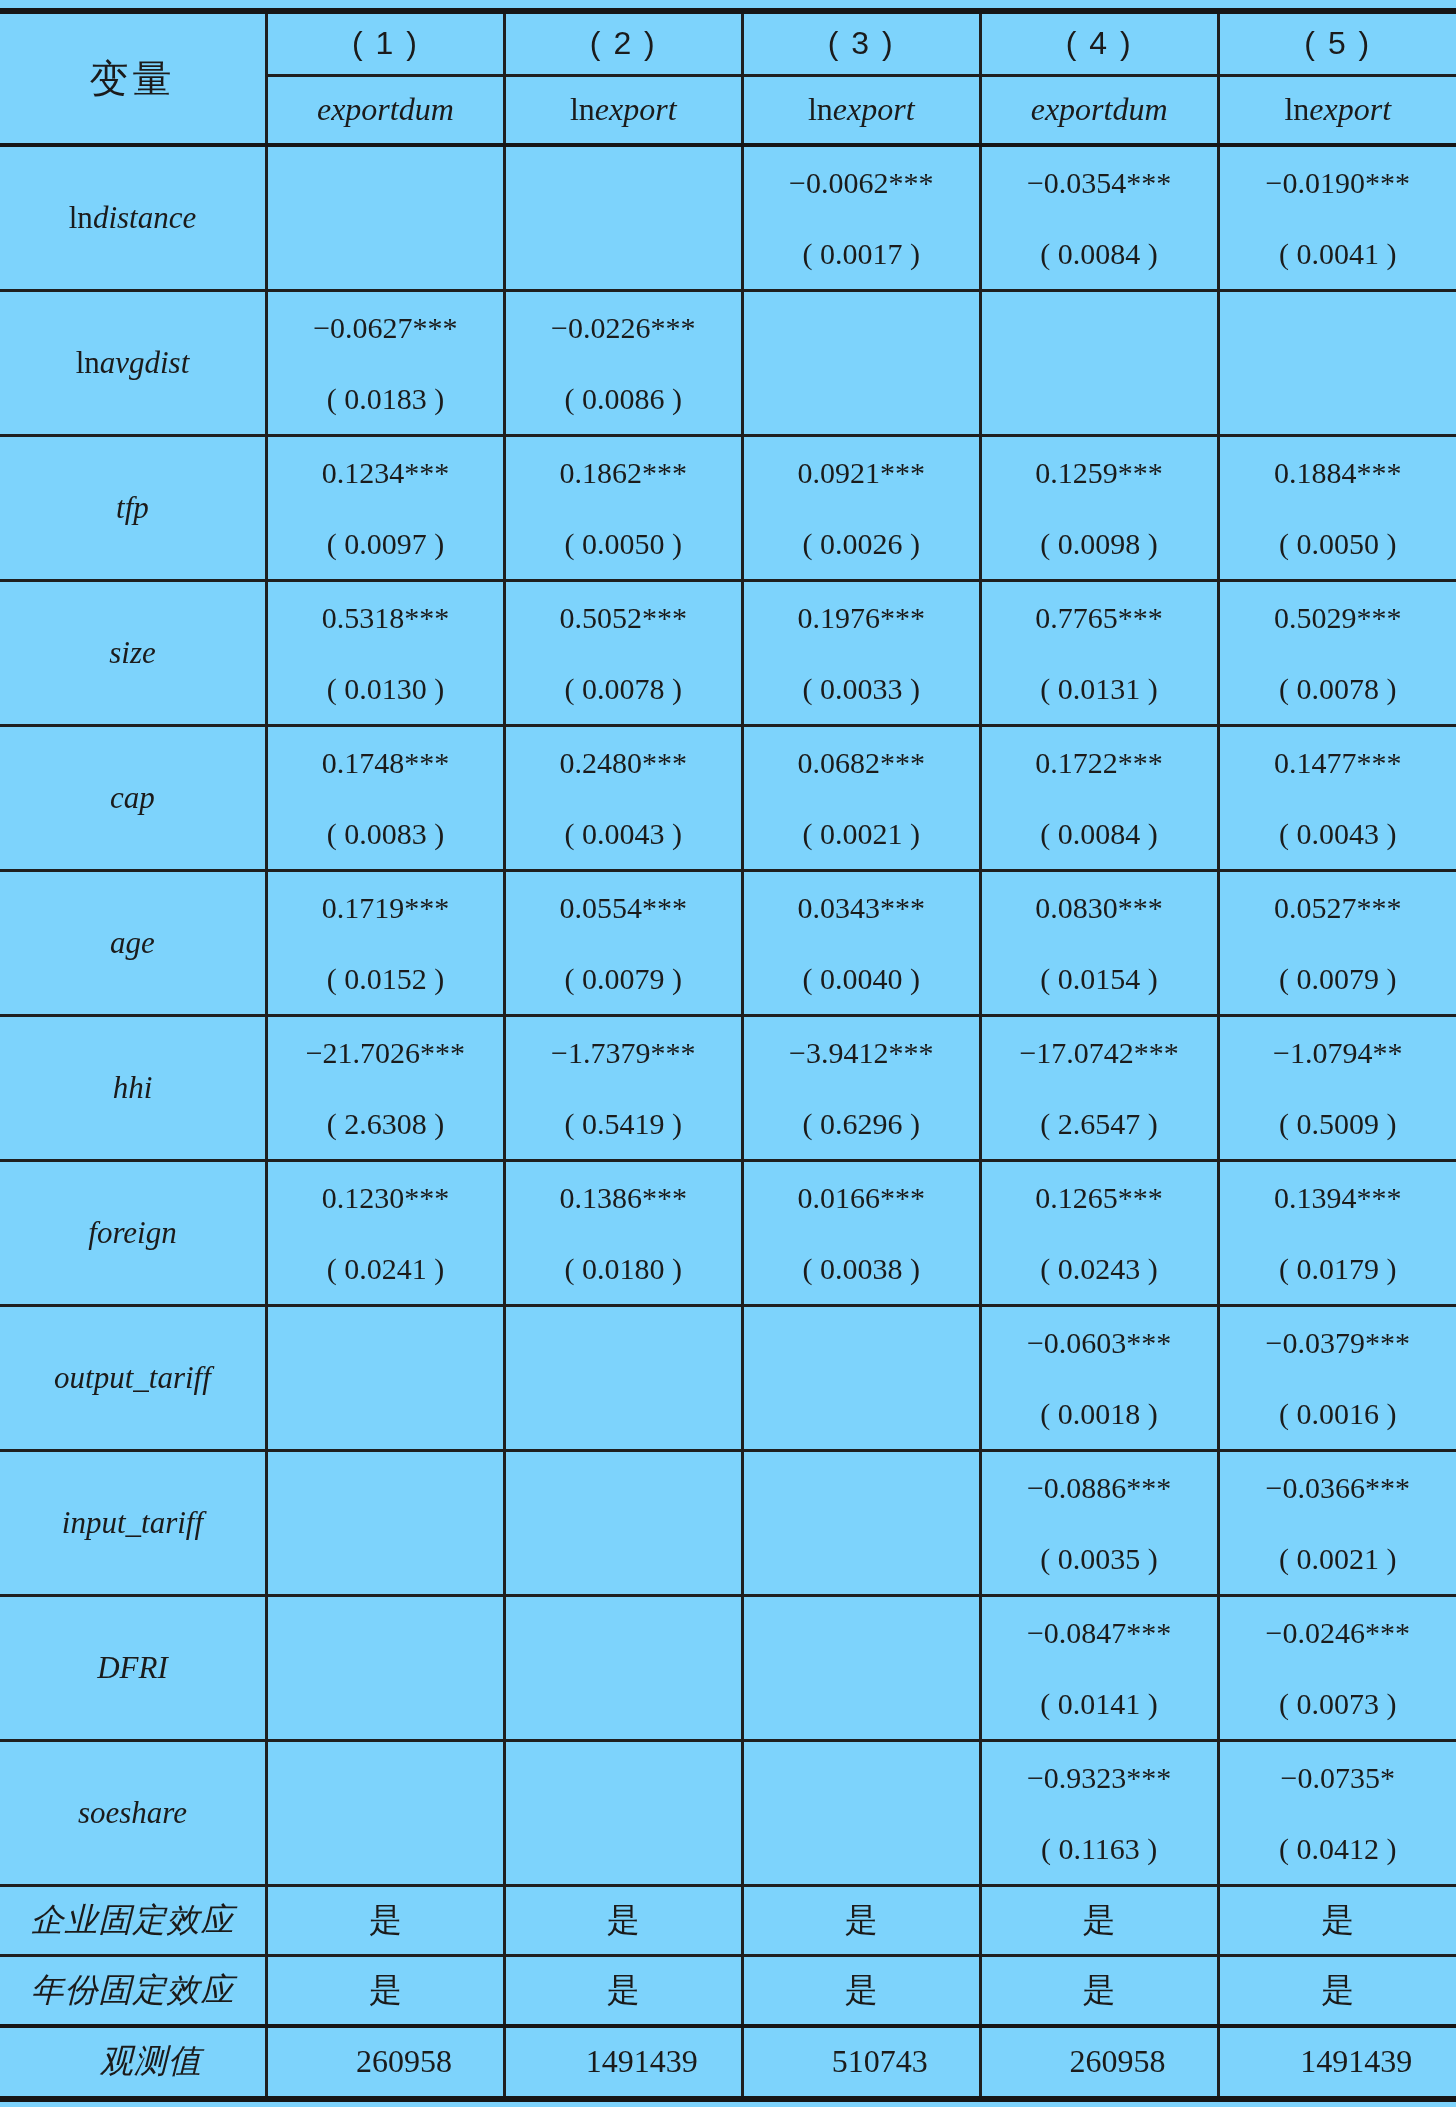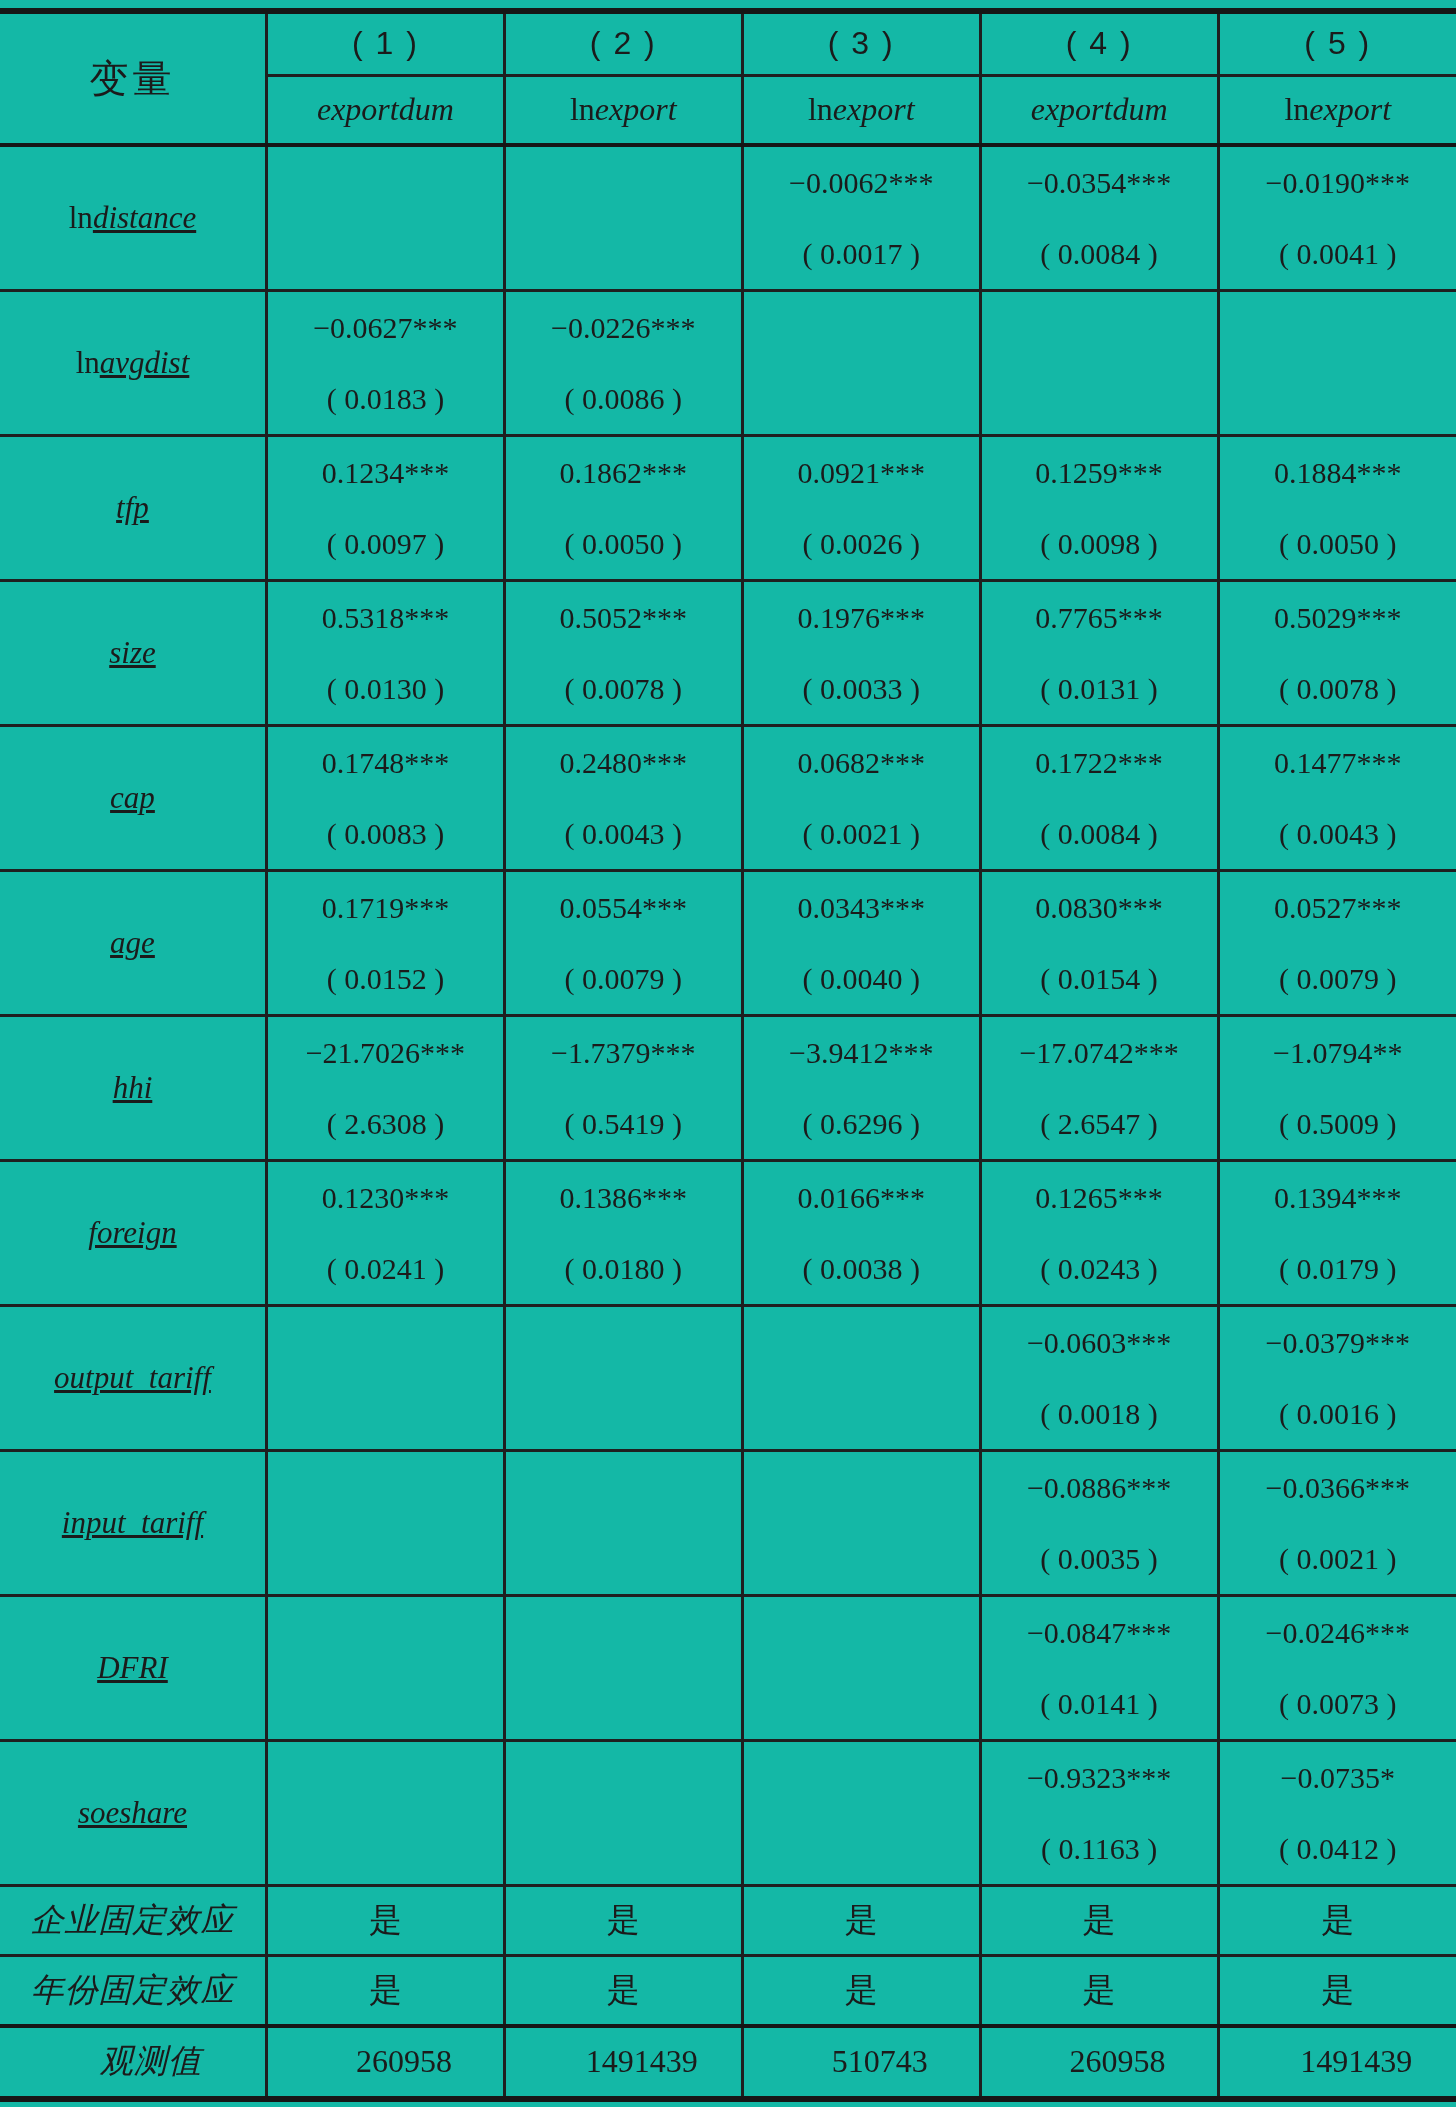--- a/index.html
+++ b/index.html
@@ -6,21 +6,21 @@
     margin: 0;
     padding: 0;
     background: #ffffff;
     font-family: "Liberation Serif", "DejaVu Serif", serif;
     color: #1b1b1b;
   }
   .page {
     width: 1456px;
     padding: 8px 0 5px 0;
     box-sizing: border-box;
-    background: #14b8a6;
+    background: #7dd3fc;
   }
   table.reg {
     width: 100%;
     border-collapse: collapse;
     table-layout: fixed;
     border-top: 6px solid #161616;
     border-bottom: 6px solid #161616;
   }
   table.reg td {
     border: 3px solid #1f1f1f;
@@ -52,21 +52,21 @@
     font-weight: normal;
   }
   .dep-cell .upright { font-style: normal; }
   .dep-cell .ital    { font-style: italic; }
 
   tr.var-row { height: 142px; }
   td.label-cell {
     font-size: 31px;
   }
   td.label-cell .upright { font-style: normal; }
-  td.label-cell .ital    { font-style: italic; text-decoration: underline; }
+  td.label-cell .ital    { font-style: italic; }
 
   .cell-inner {
     height: 142px;
     display: flex;
     flex-direction: column;
     justify-content: space-around;
     align-items: center;
   }
   .coef, .se {
     font-size: 30px;

